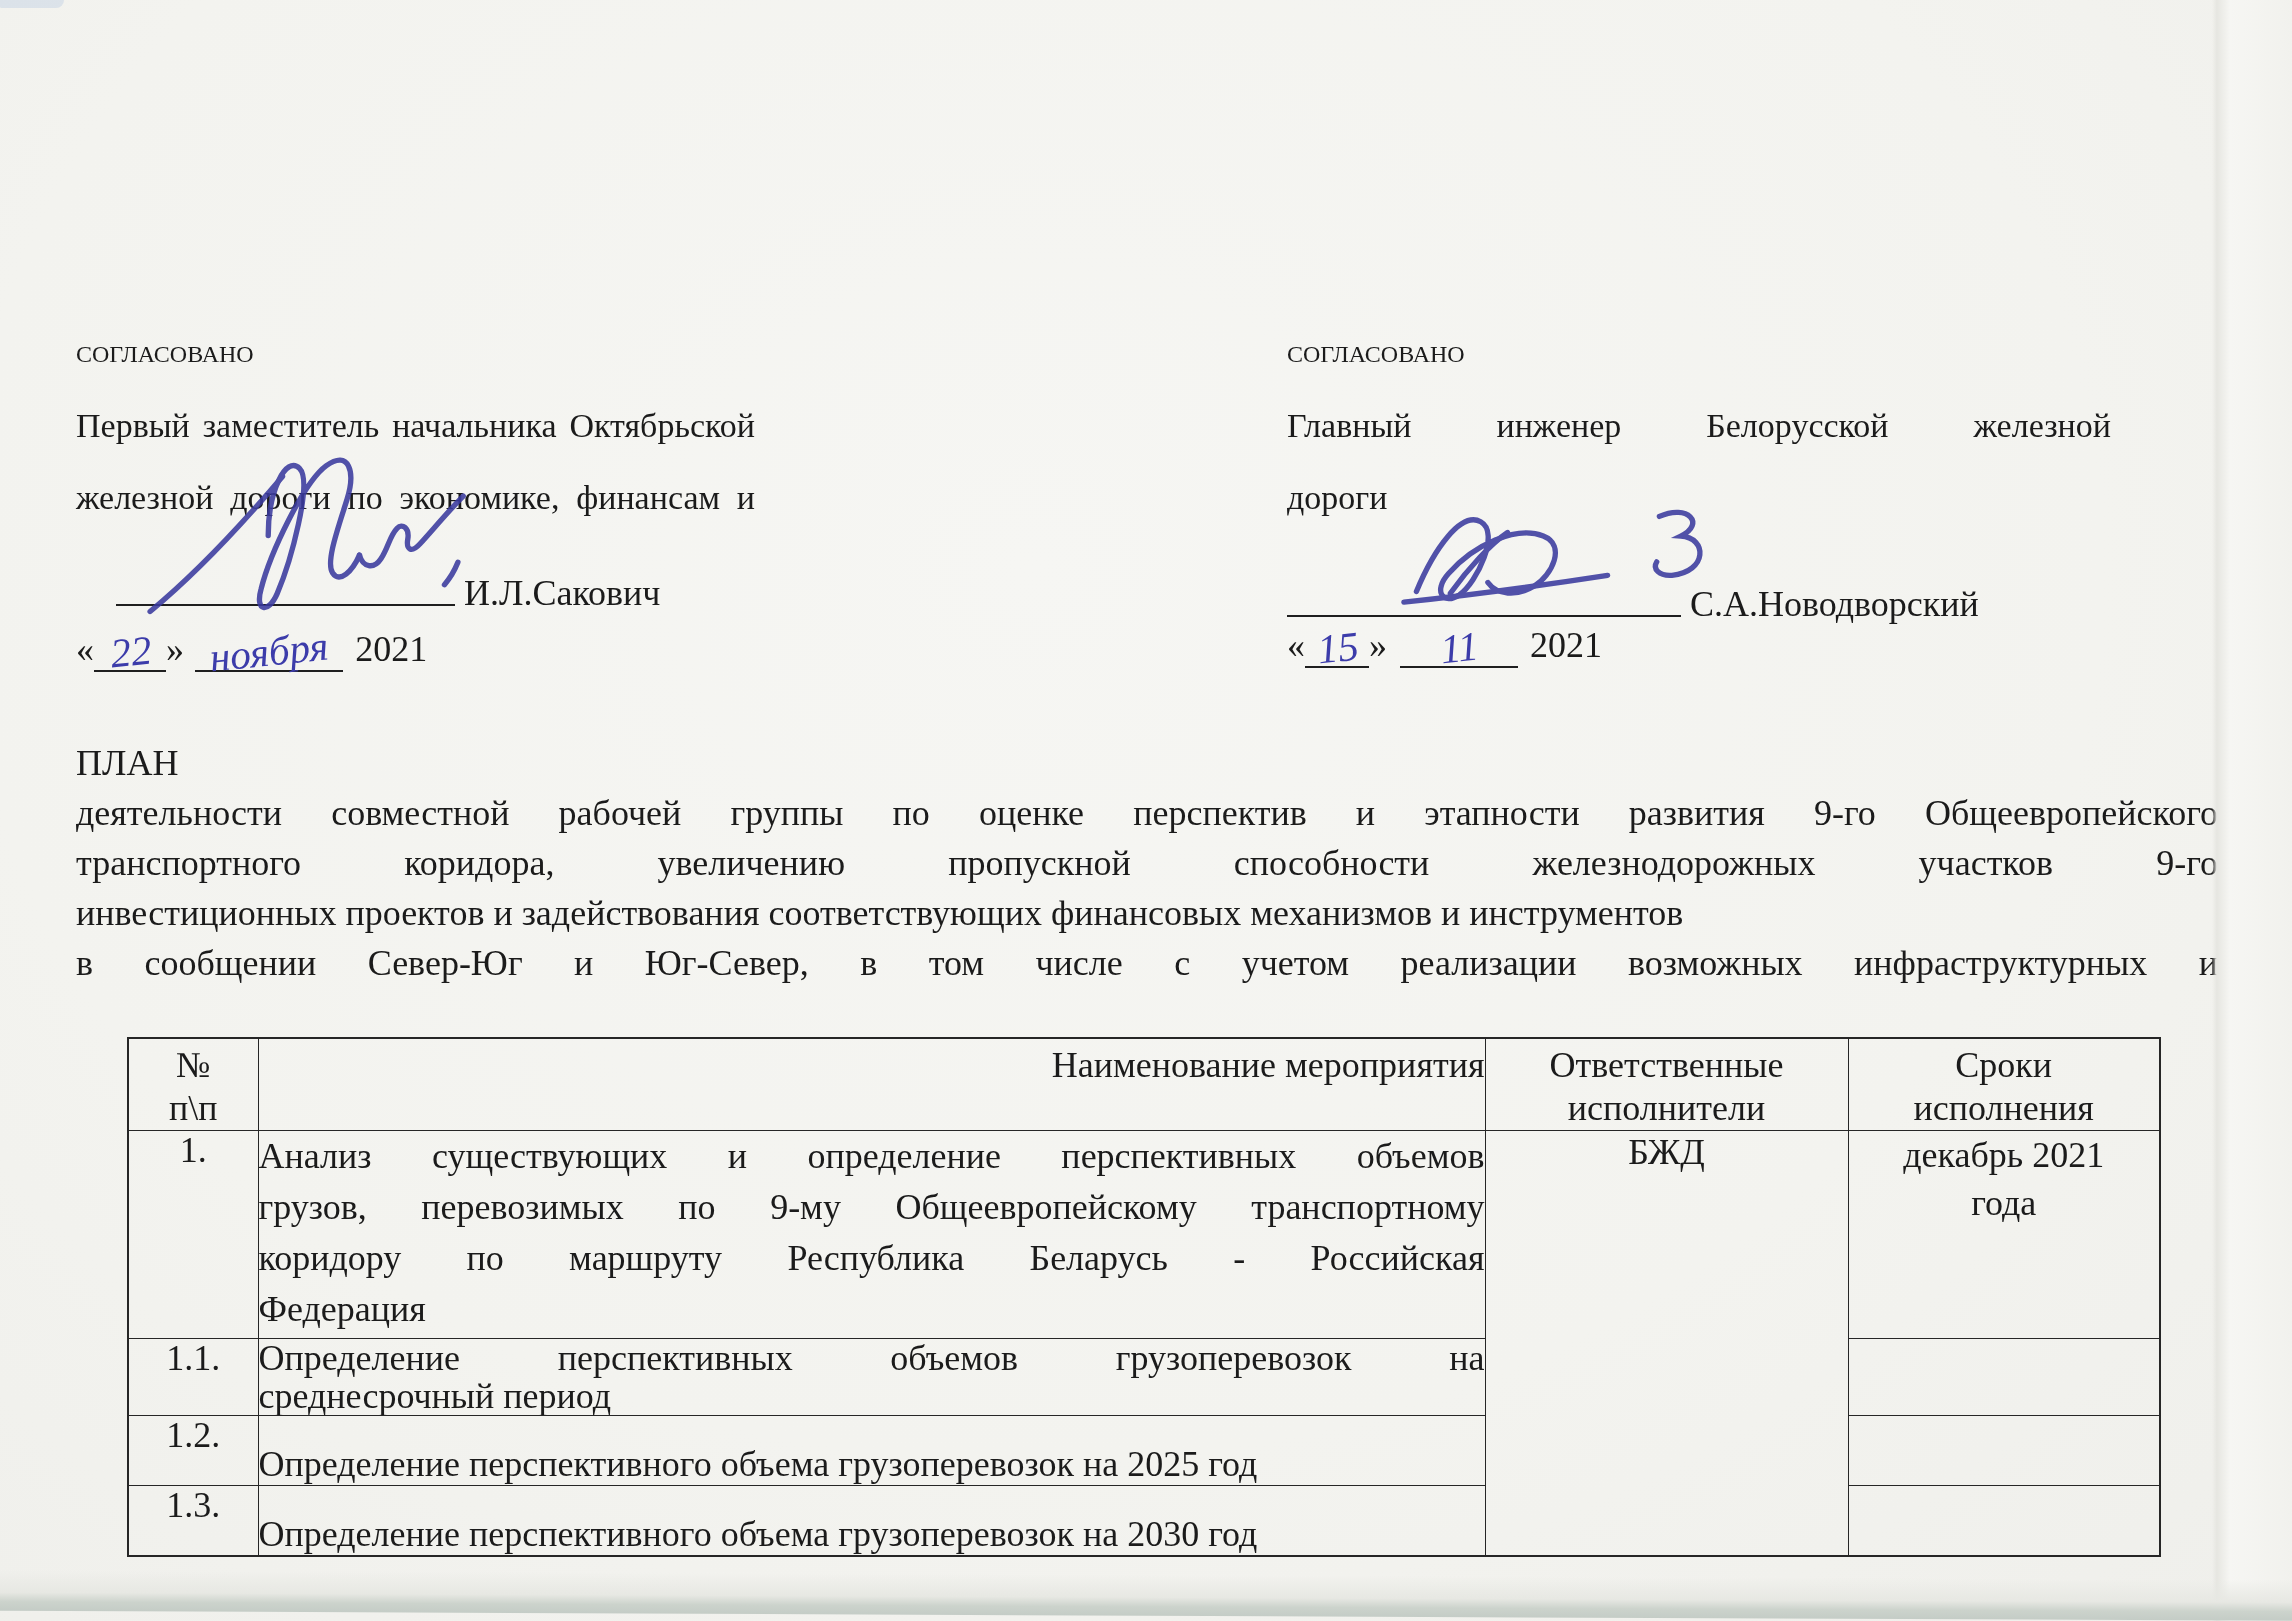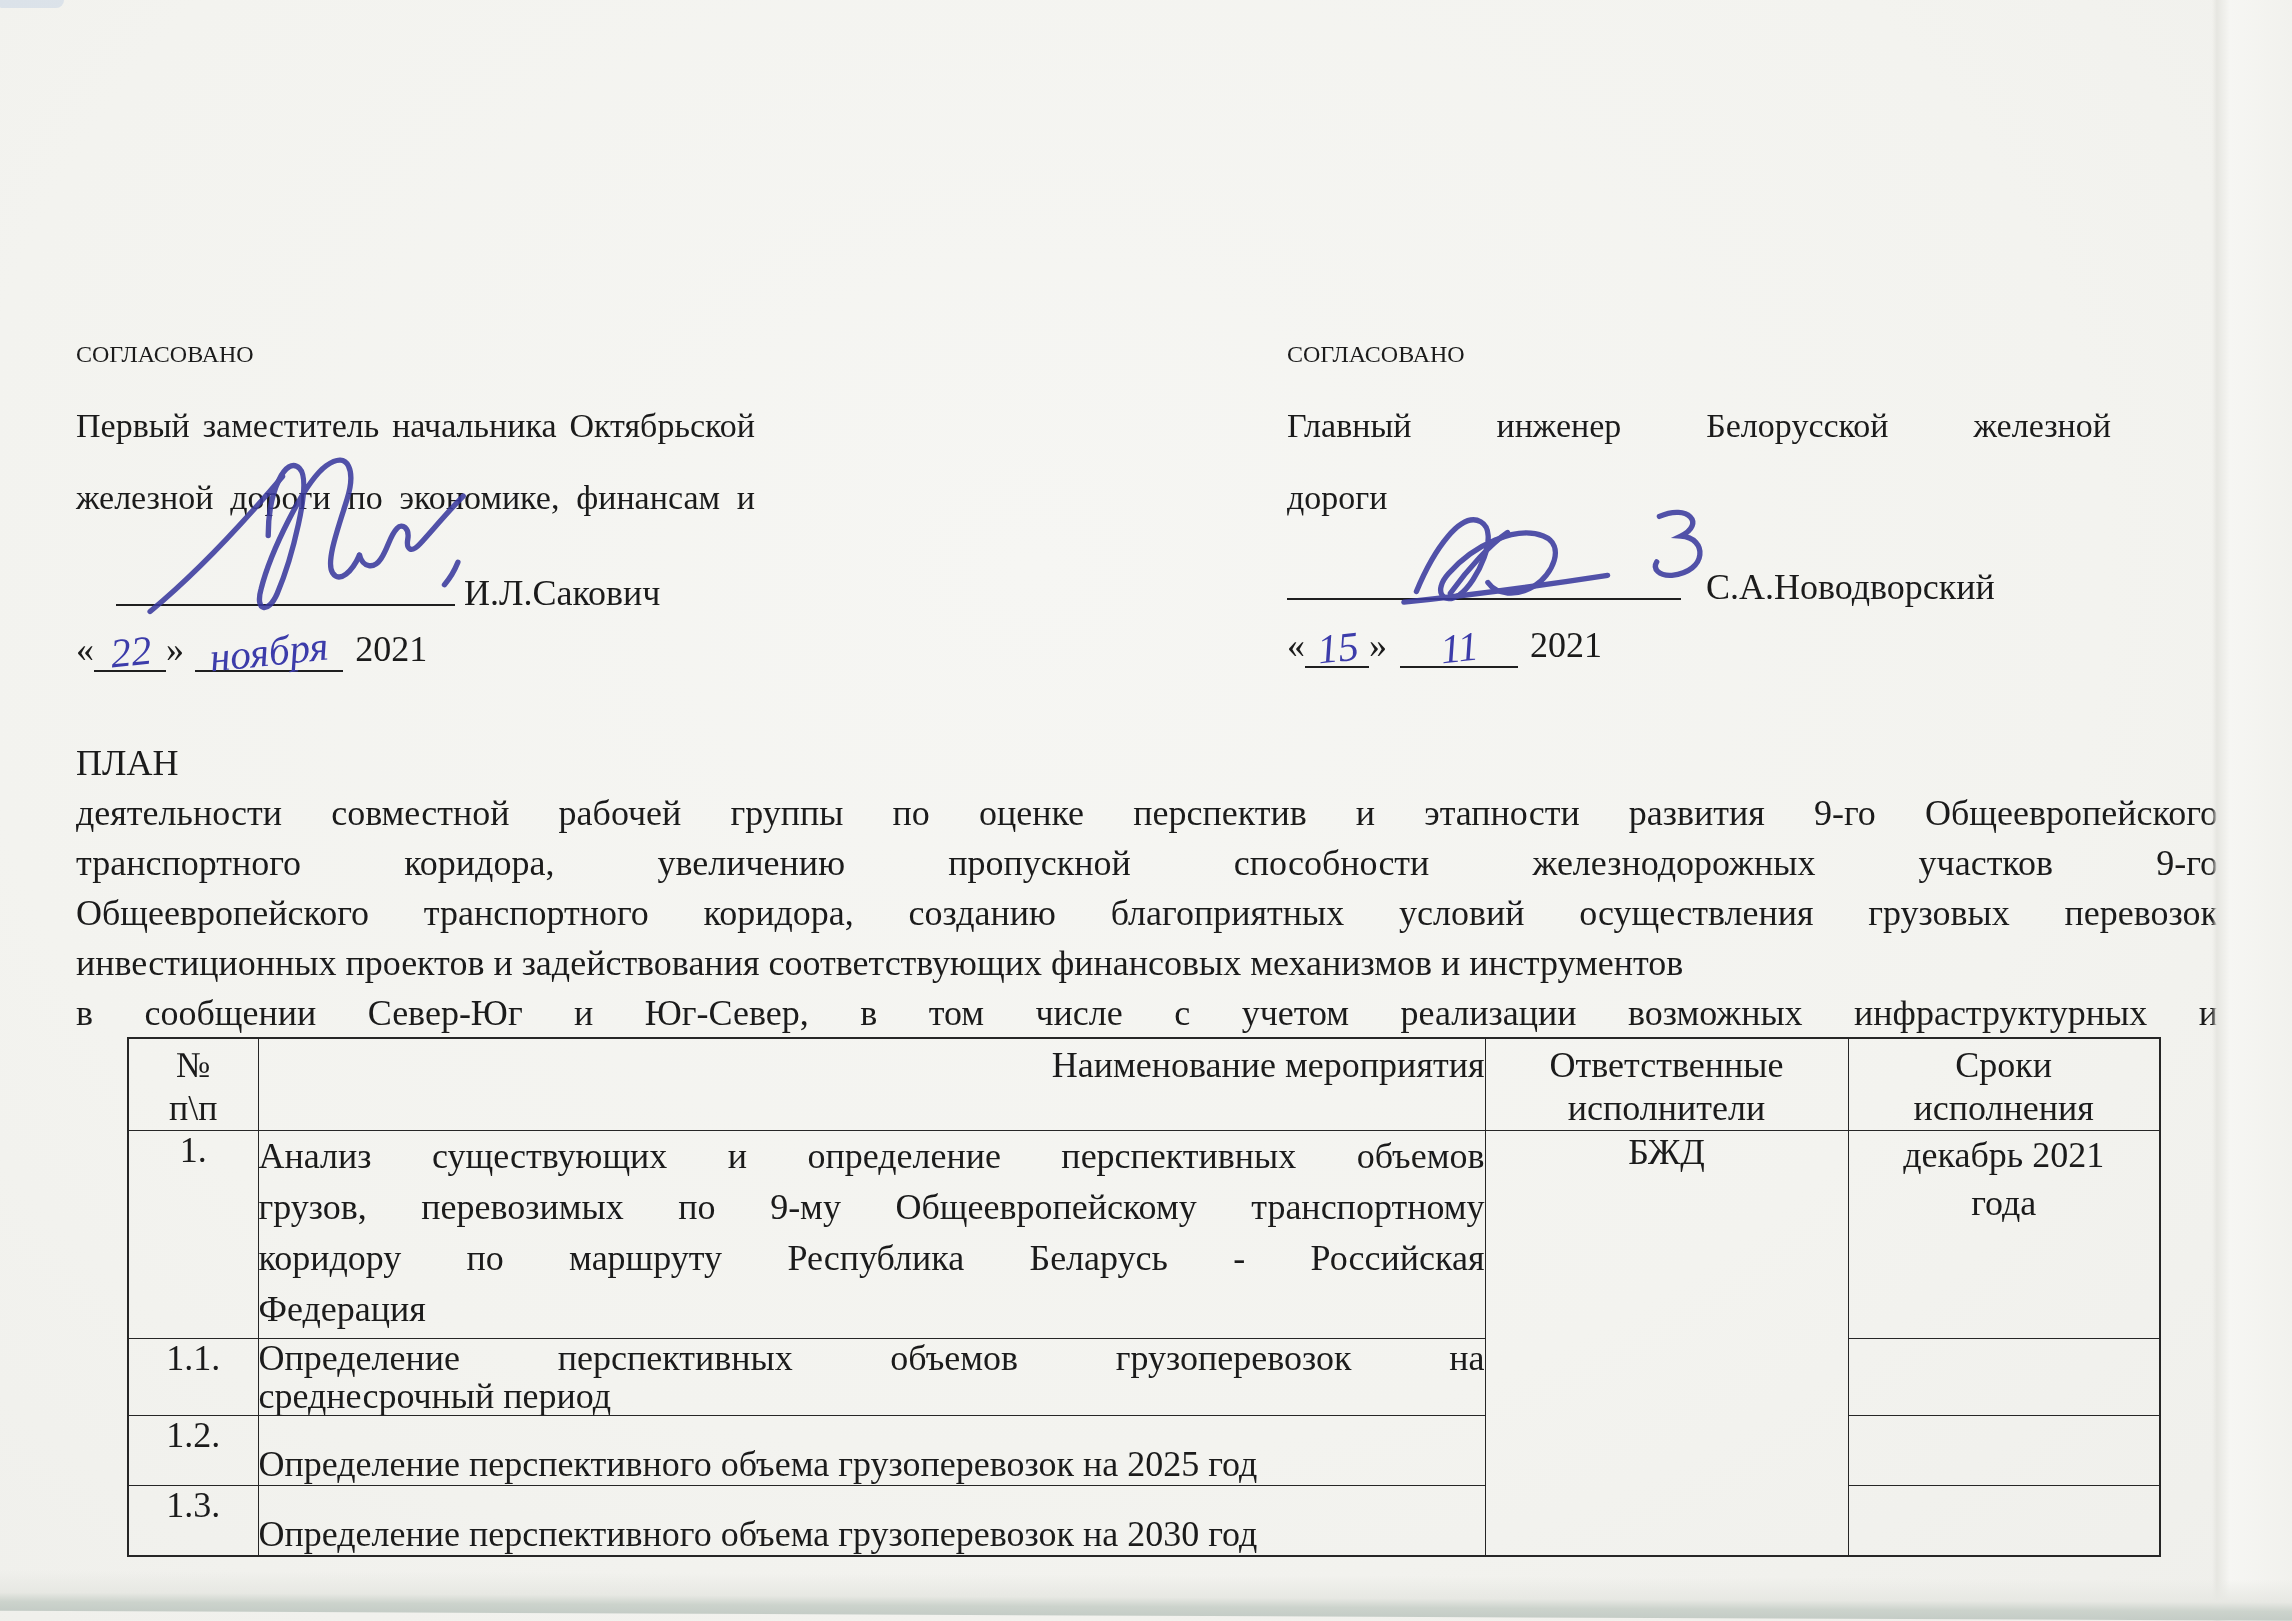--- a/index.html
+++ b/index.html
@@ -22,21 +22,21 @@
   .approval{position:absolute;top:318px;font-size:34px;line-height:72px;}
   .approval-left{left:76px;width:679px;}
   .approval-right{left:1287px;width:824px;}
   .approval .label{font-size:24px;text-align:left;}
   
   .sigline{position:absolute;display:flex;align-items:flex-end;height:47px;font-size:36px;white-space:nowrap;}
   .sigline .rule{height:0;border-bottom:2.7px solid #1f1f1f;margin-bottom:5.4px;}
   .sigline .signee{line-height:1;margin-left:9px;}
   .sigline-left{left:116px;top:564px;}
   .sigline-left .rule{width:339px;}
-  .sigline-right{left:1287px;top:558px;gap:16px;}
+  .sigline-right{left:1287px;top:575px;}
   .sigline-right .rule{width:394px;}
   
   .dateline{position:absolute;display:flex;align-items:flex-end;height:52px;font-size:36px;}
   .dateline-left{left:76px;top:620px;}
   .dateline-right{left:1287px;top:616px;}
   .dateline .q,.dateline .yr{line-height:1;padding-bottom:5.4px;}
   .dateline .slot{border-bottom:2.7px solid #1f1f1f;text-align:center;}
   .dateline-left .day-slot{width:72px;}
   .dateline-left .month-slot{width:148px;margin-left:10.7px;margin-right:12.5px;}
   .dateline-right .day-slot{width:64px;}
@@ -150,21 +150,20 @@
     <span class="q">»</span>
     <span class="slot month-slot"><span class="hw">11</span></span>
     <span class="yr">2021</span>
   </div>
 
   <div class="plan">
     <div class="title">ПЛАН</div>
     <div>
         <div class="ln just">деятельности совместной рабочей группы по оценке перспектив и этапности развития 9-го Общеевропейского</div>
         <div class="ln just">транспортного коридора, увеличению пропускной способности железнодорожных участков 9-го</div>
-        <div class="ln just">Общеевропейского транспортного коридора, созданию благоприятных условий осуществления грузовых перевозок</div>
         <div class="ln just last">инвестиционных проектов и задействования соответствующих финансовых механизмов и инструментов</div>
         <div class="ln just">в сообщении Север-Юг и Юг-Север, в том числе с учетом реализации возможных инфраструктурных и</div>
       </div>
   </div>
 
   <table class="doc-table">
     <colgroup>
       <col style="width:130px">
         <col style="width:1227px">
         <col style="width:363px">

